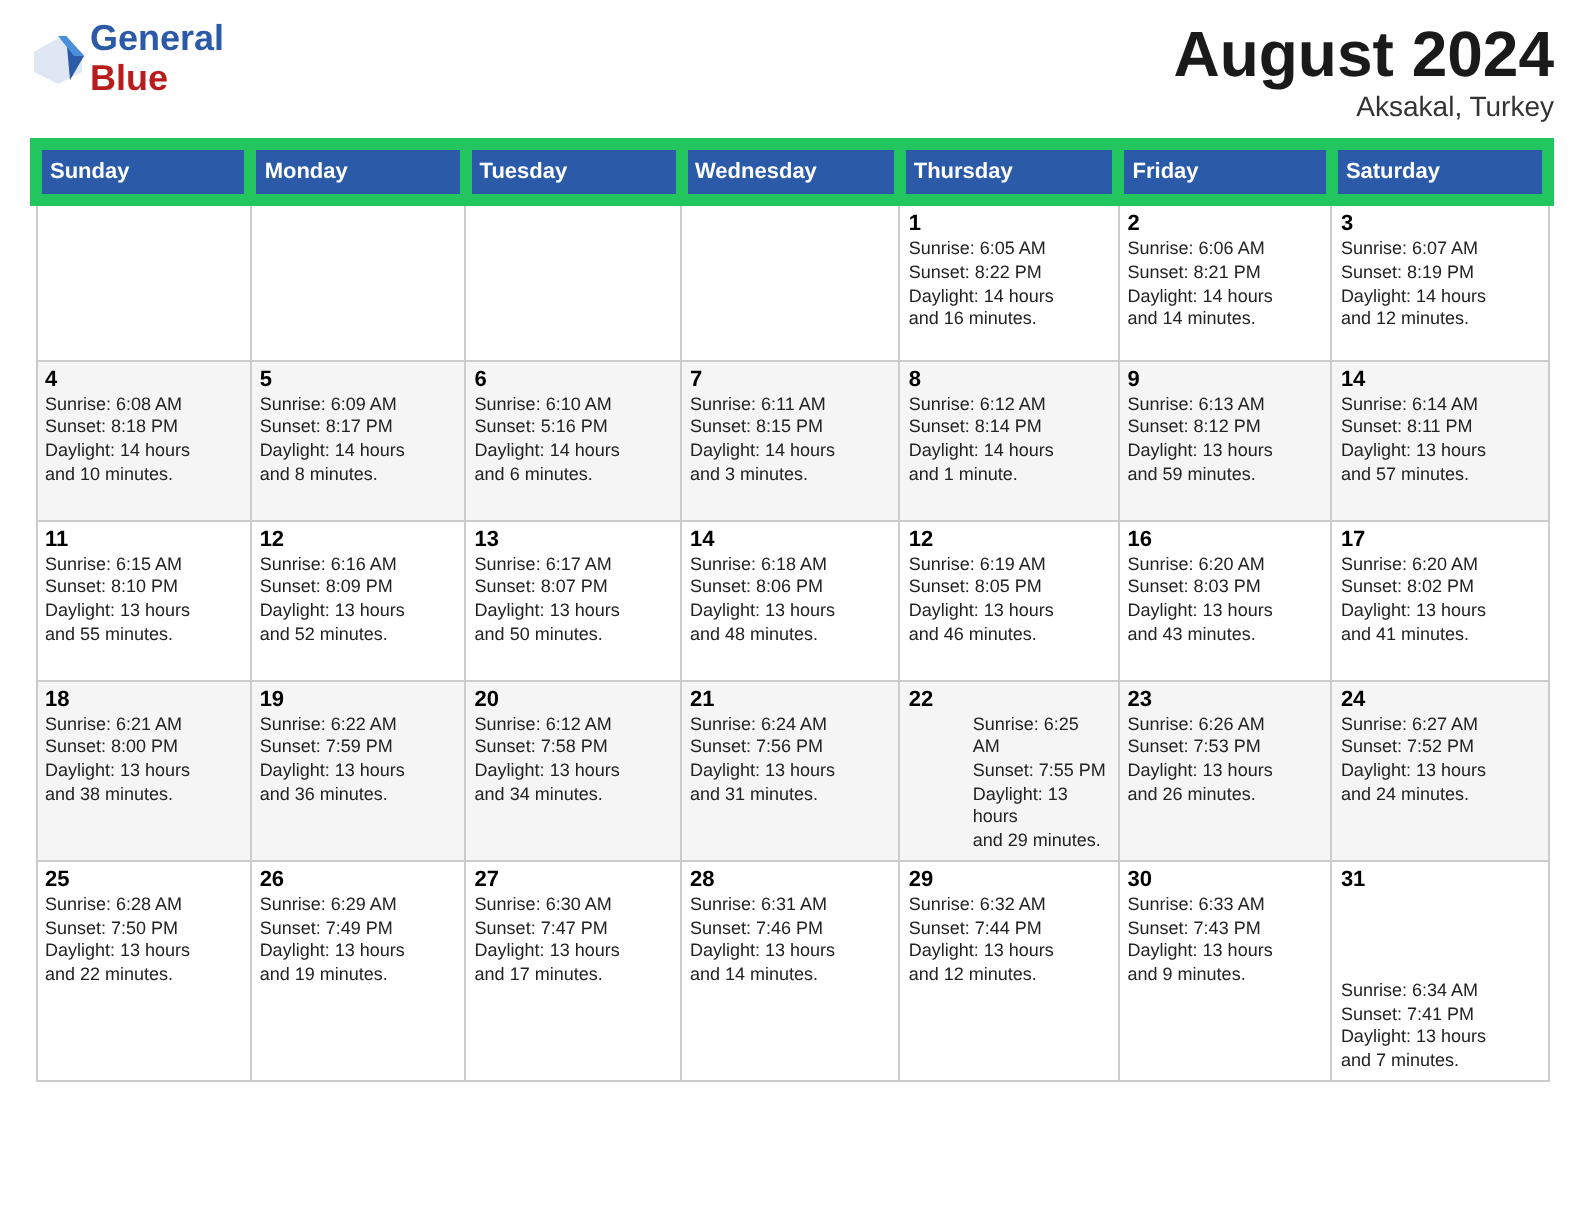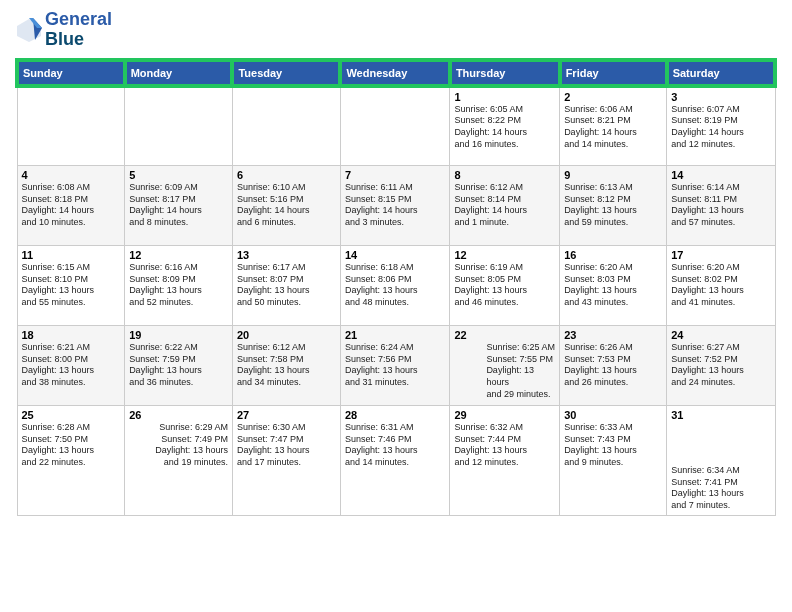--- a/index.html
+++ b/index.html
@@ -57,21 +57,21 @@
       border-collapse: collapse;
       font-size: 10px;
     }
     .calendar th {
       background: #2b5ba8;
       color: #fff;
       padding: 5px 4px;
       text-align: left;
       font-size: 11px;
       font-weight: bold;
-      border: 4px solid #22c55e;
+      border: 6px solid #22c55e;
     }
     .calendar td {
       border: 1px solid #ccc;
       vertical-align: top;
       padding: 3px 4px;
       width: 113px;
       height: 80px;
       background: #fff;
     }
     .calendar tr:nth-child(even) td {
@@ -97,22 +97,26 @@
 <div class="page">
   <div class="header">
     <div class="logo">
       <svg class="logo-icon" viewBox="0 0 28 28">
         <polygon points="14,3 26,10 26,20 14,26 2,20 2,10" fill="#2b5ba8" opacity="0.15"></polygon>
         <polygon points="18,2 27,12 20,24" fill="#2b5ba8"></polygon>
         <polygon points="14,2 18,2 27,12 22,12" fill="#4a90d9"></polygon>
       </svg>
       <div class="logo-text">
         <div><span>General</span></div>
-        <div style="color:#0c4a6e">Blue</div>
+        <div style="color:#b91c1c">Blue</div>
       </div>
+    </div>
+    <div class="title-block">
+      <div class="month-title">August 2024</div>
+      <div class="location">Aksakal, Turkey</div>
     </div>
   </div>
 
   <table class="calendar">
     <thead>
       <tr>
         <th>Sunday</th>
         <th>Monday</th>
         <th>Tuesday</th>
         <th>Wednesday</th>
@@ -305,21 +309,21 @@
         <tr>
           <td>
             <div class="day-num">25</div>
             <div class="day-info" style="white-space: pre-line;">Sunrise: 6:28 AM
 Sunset: 7:50 PM
 Daylight: 13 hours
 and 22 minutes.</div>
           </td>
           <td>
             <div class="day-num">26</div>
-            <div class="day-info" style="white-space: pre-line; text-align: right;">Sunrise: 6:29 AM
+            <div class="day-info" style="white-space: pre-line;">Sunrise: 6:29 AM
 Sunset: 7:49 PM
 Daylight: 13 hours
 and 19 minutes.</div>
           </td>
           <td>
             <div class="day-num">27</div>
             <div class="day-info" style="white-space: pre-line;">Sunrise: 6:30 AM
 Sunset: 7:47 PM
 Daylight: 13 hours
 and 17 minutes.</div>

